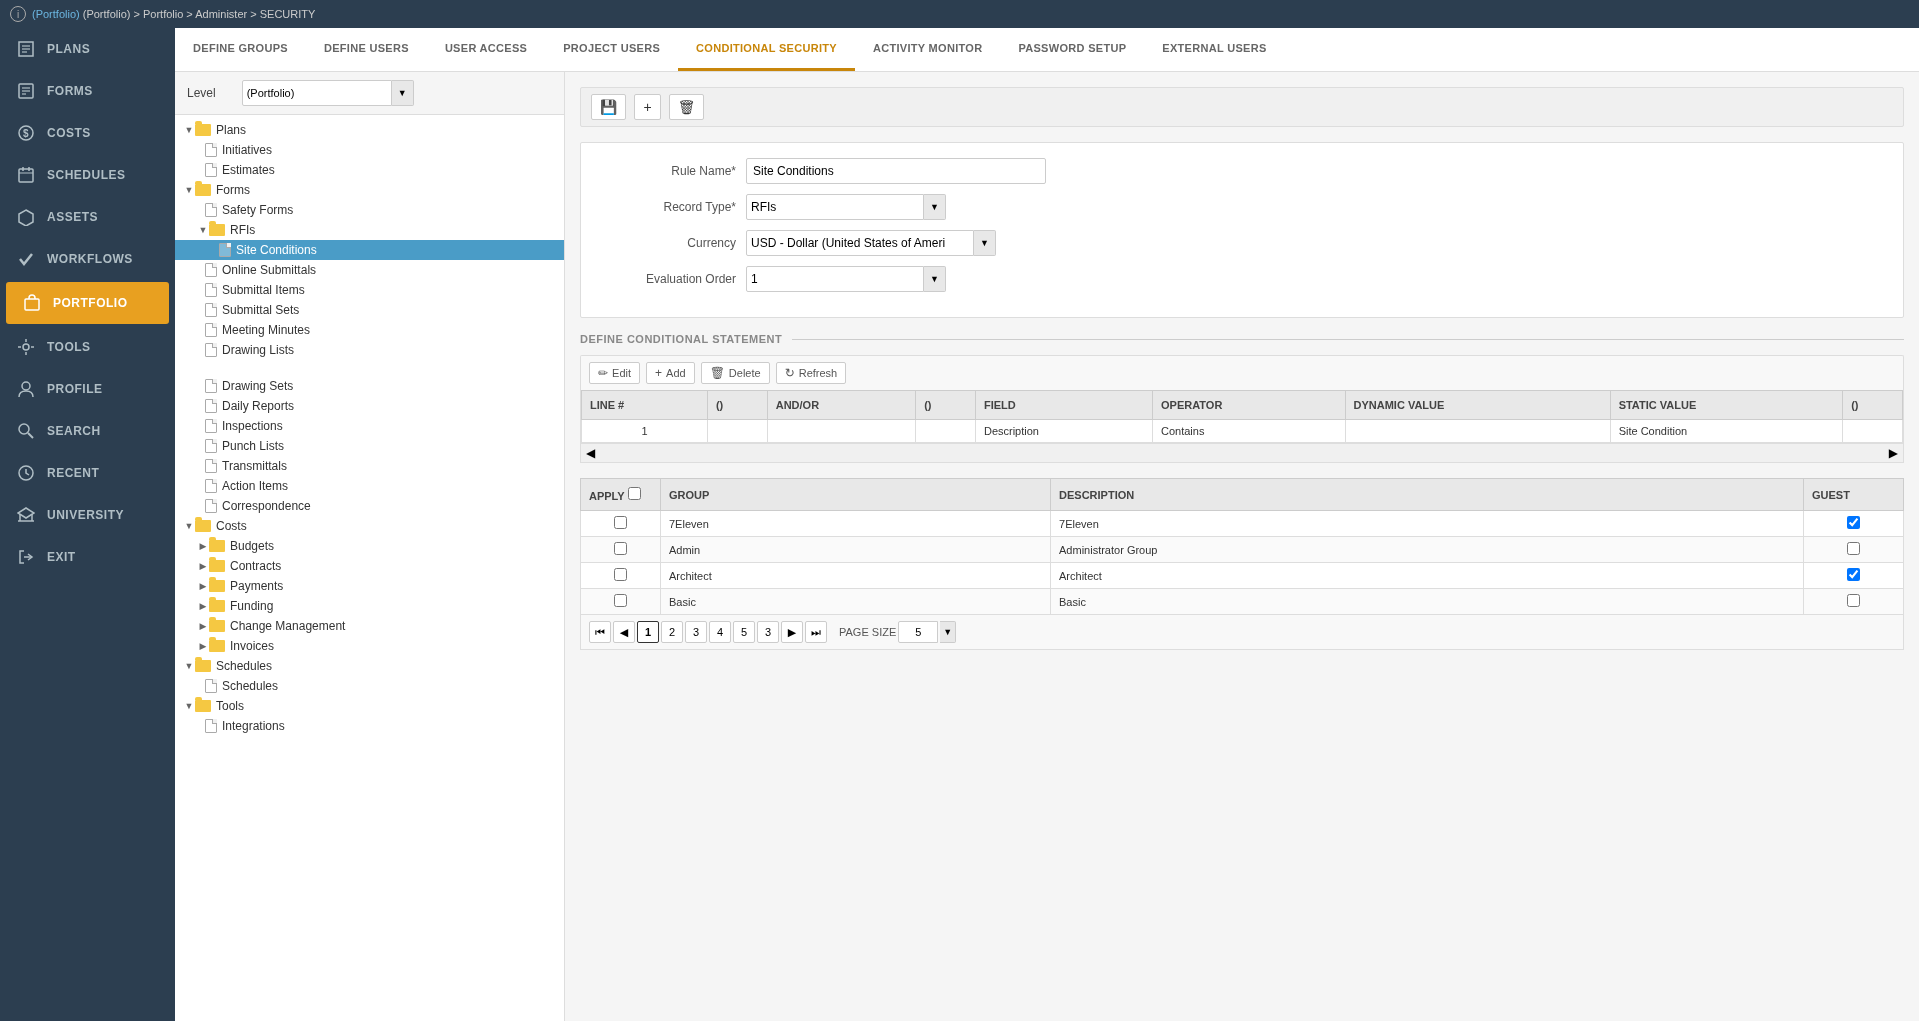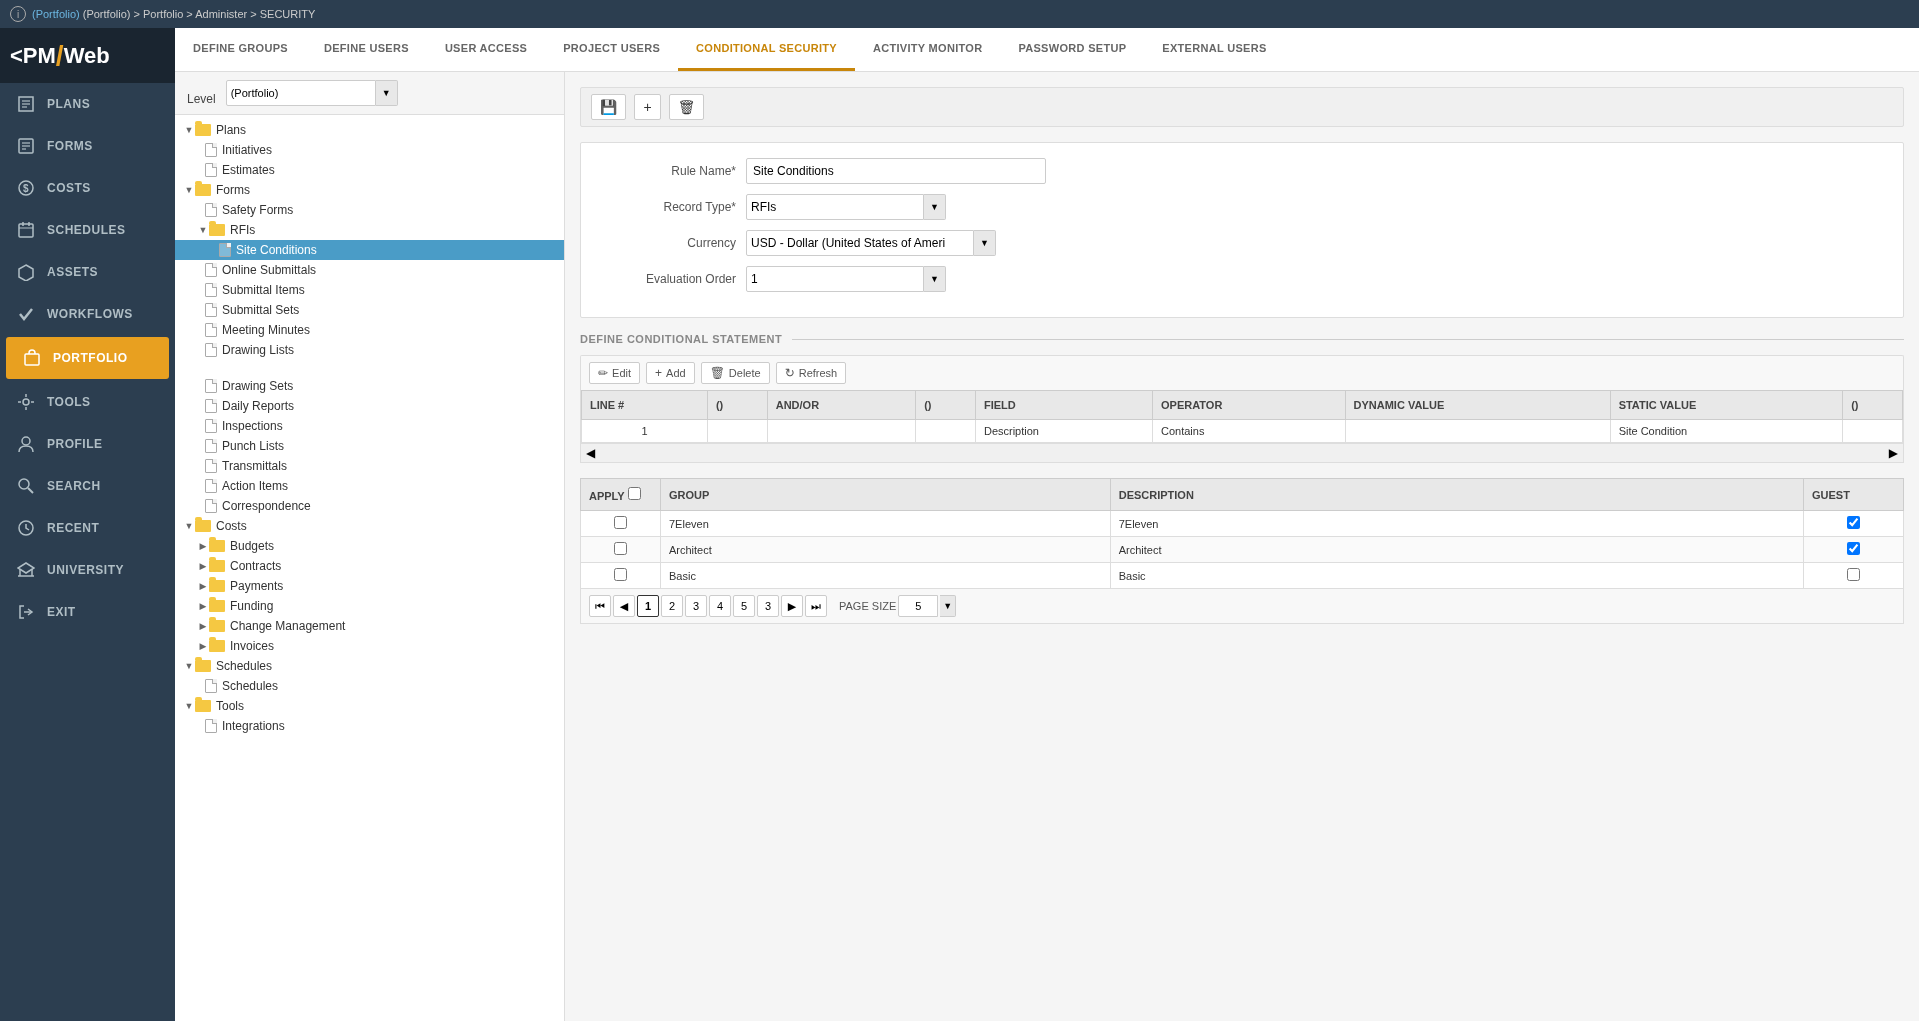--- a/index.html
+++ b/index.html
@@ -118,22 +118,22 @@
       background: white;
       border-right: 1px solid #ddd;
       overflow-y: auto;
       flex-shrink: 0;
     }
     .tree-toolbar {
       background: #f5f5f5;
       border-bottom: 1px solid #ddd;
       padding: 8px 12px;
       display: flex;
-      align-items: flex-end;
-      gap: 10px;
+      align-items: center;
+      gap: 26px;
     }
     .tree-toolbar label { font-size: 12px; color: #444; }
     .tree-toolbar select {
       height: 26px;
       border: 1px solid #ccc;
       border-radius: 2px;
       font-size: 11px;
       padding: 0 4px;
       min-width: 160px;
       background: white;
@@ -400,27 +400,20 @@
   <div class="info-icon">i</div>
   <span class="breadcrumb">
     <a>(Portfolio)</a>
     <span>(Portfolio) &gt; Portfolio &gt; Administer &gt; SECURITY</span>
   </span>
 </div>
 
 <div class="app-body">
 
   <div class="sidebar">
-    <div class="sidebar-logo">
-      <div class="logo-text">
-        <span>&lt;PM</span>
-          <span class="slash">/</span>
-          <span>Web</span>
-      </div>
-    </div>
 
     <div class="nav-item">
       <div class="nav-icon">
         <svg width="18" height="18" viewBox="0 0 18 18">
             <rect x="2" y="2" width="14" height="14" fill="none" stroke="#b0bec5" stroke-width="1.5"></rect>
             <line x1="5" y1="6" x2="13" y2="6" stroke="#b0bec5" stroke-width="1.2"></line>
             <line x1="5" y1="9" x2="13" y2="9" stroke="#b0bec5" stroke-width="1.2"></line>
             <line x1="5" y1="12" x2="10" y2="12" stroke="#b0bec5" stroke-width="1.2"></line>
           </svg>
       </div>
@@ -833,20 +826,30 @@
             </thead>
             <tbody>
               <tr>
                 <td class="center">
                   <input type="checkbox" style="">
                 </td>
                 <td>7Eleven</td>
                 <td>7Eleven</td>
                 <td class="center">
                   <input type="checkbox" checked="" style="">
+                </td>
+              </tr>
+              <tr>
+                <td class="center">
+                  <input type="checkbox" style="">
+                </td>
+                <td>Admin</td>
+                <td>Administrator Group</td>
+                <td class="center">
+                  <input type="checkbox" style="">
                 </td>
               </tr>
               <tr>
                 <td class="center">
                   <input type="checkbox" style="">
                 </td>
                 <td>Architect</td>
                 <td>Architect</td>
                 <td class="center">
                   <input type="checkbox" checked="" style="">

